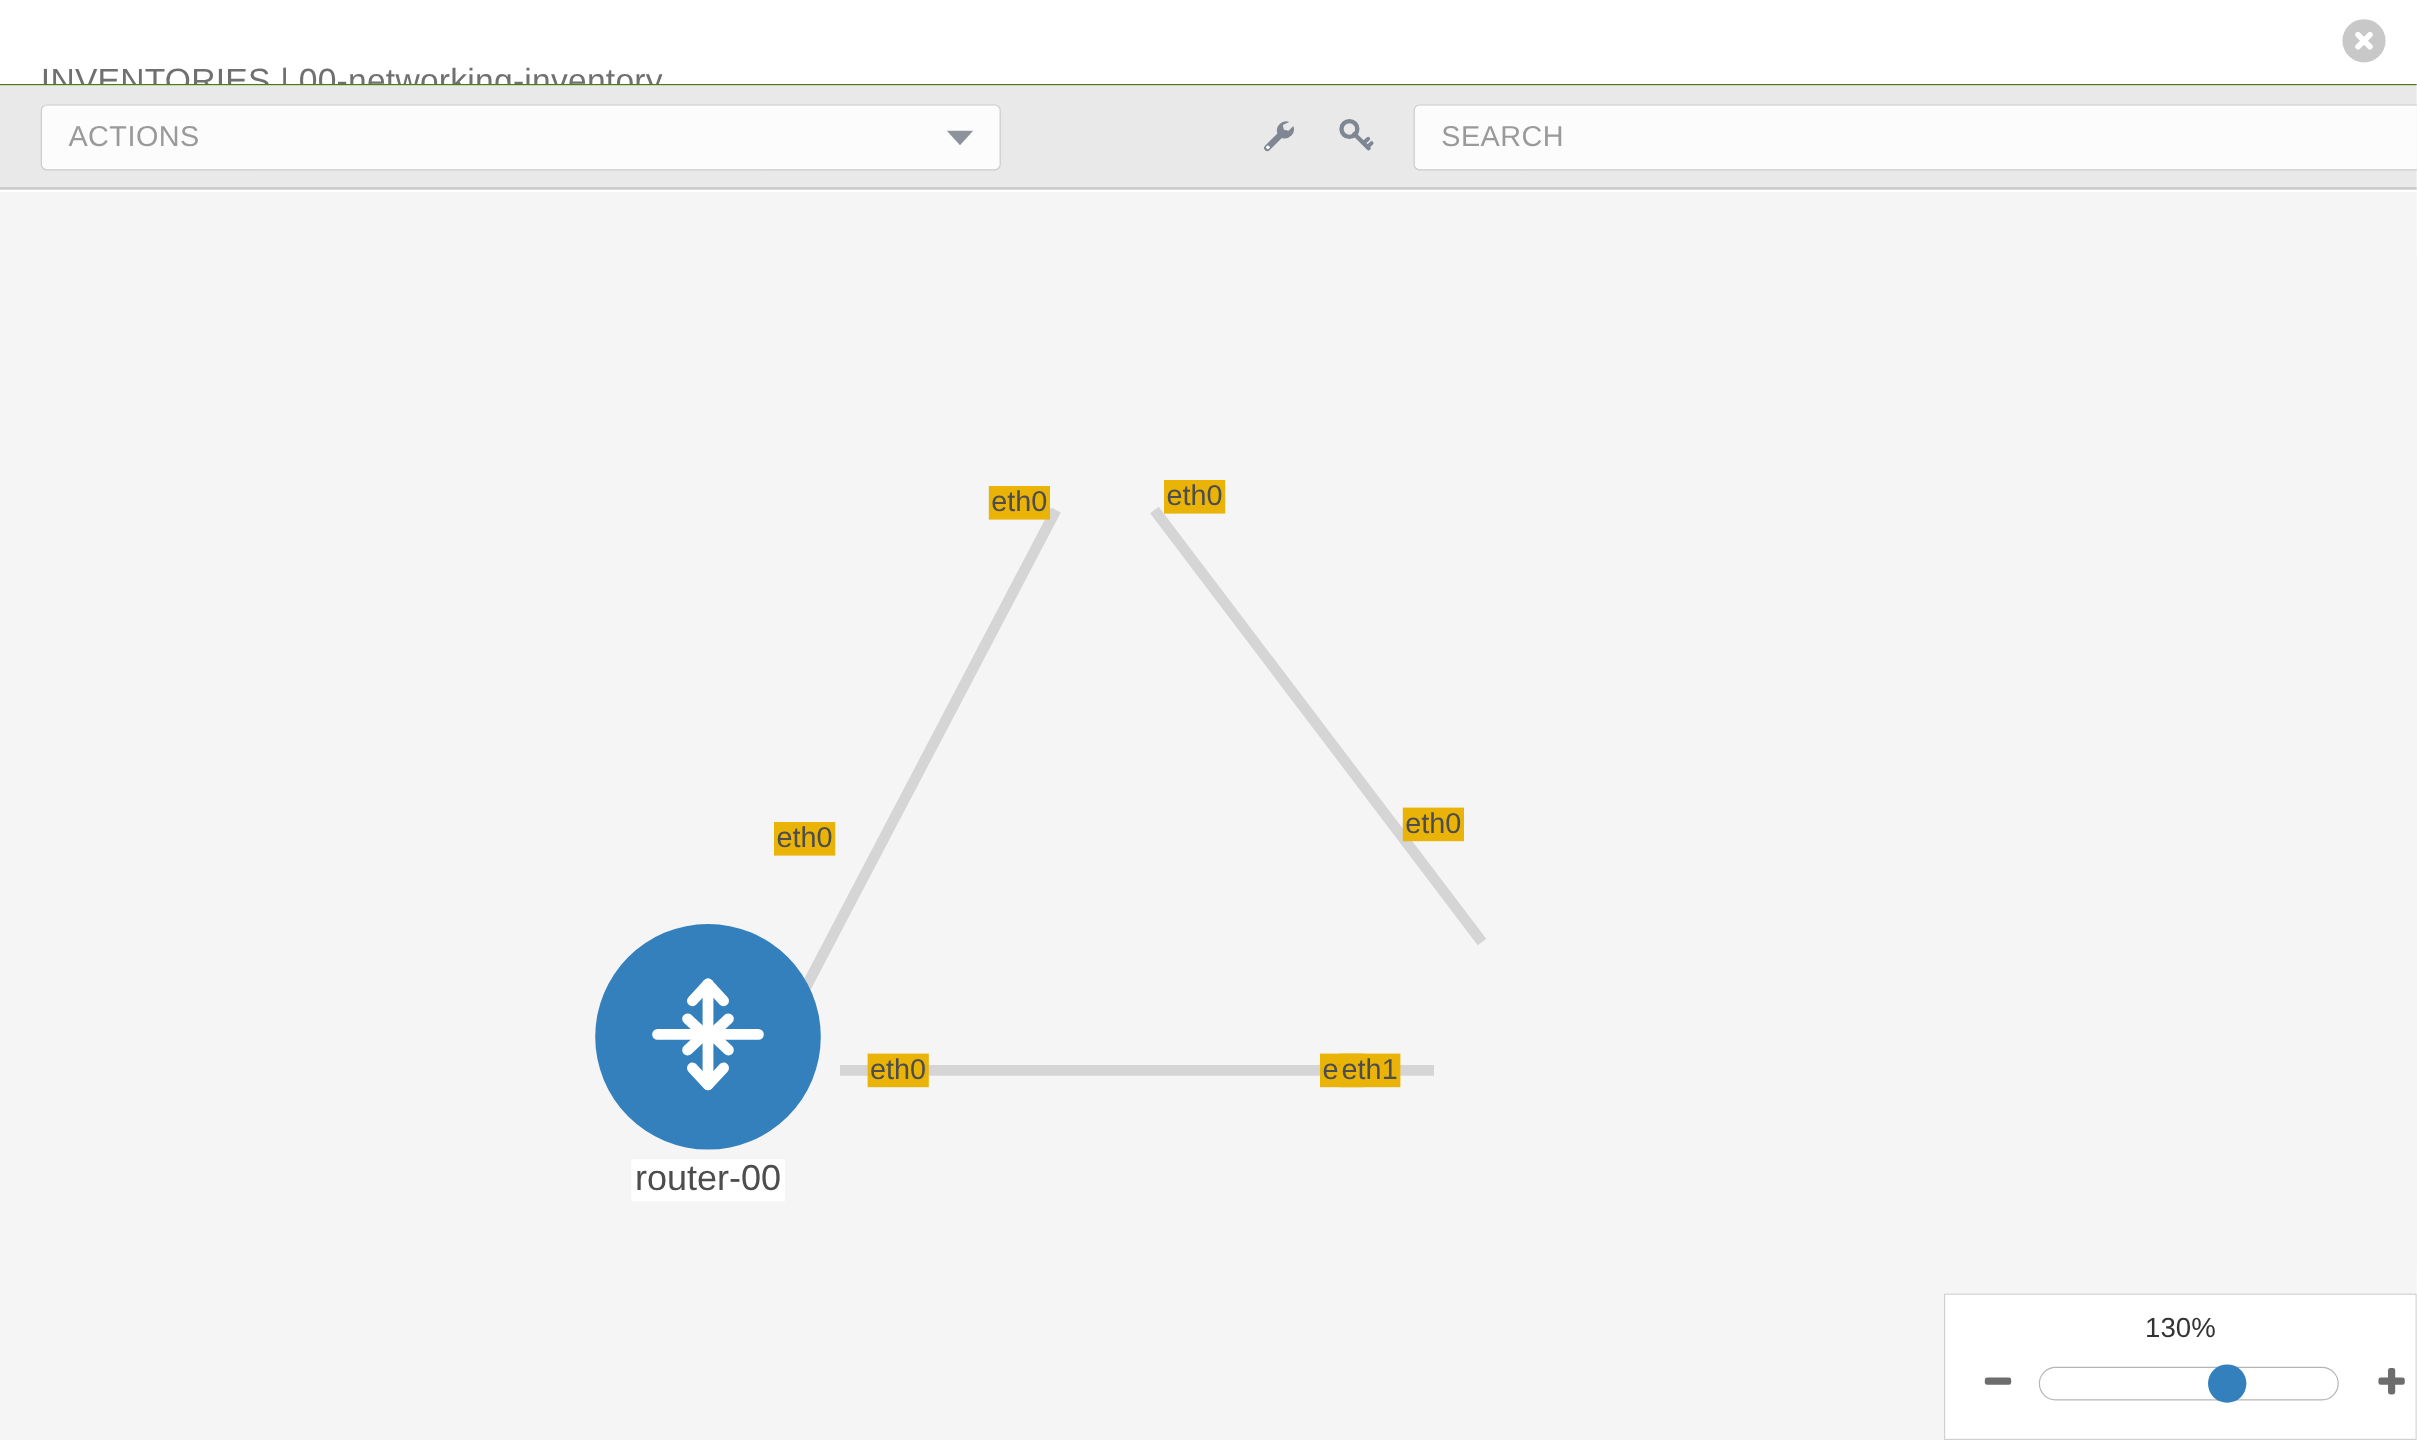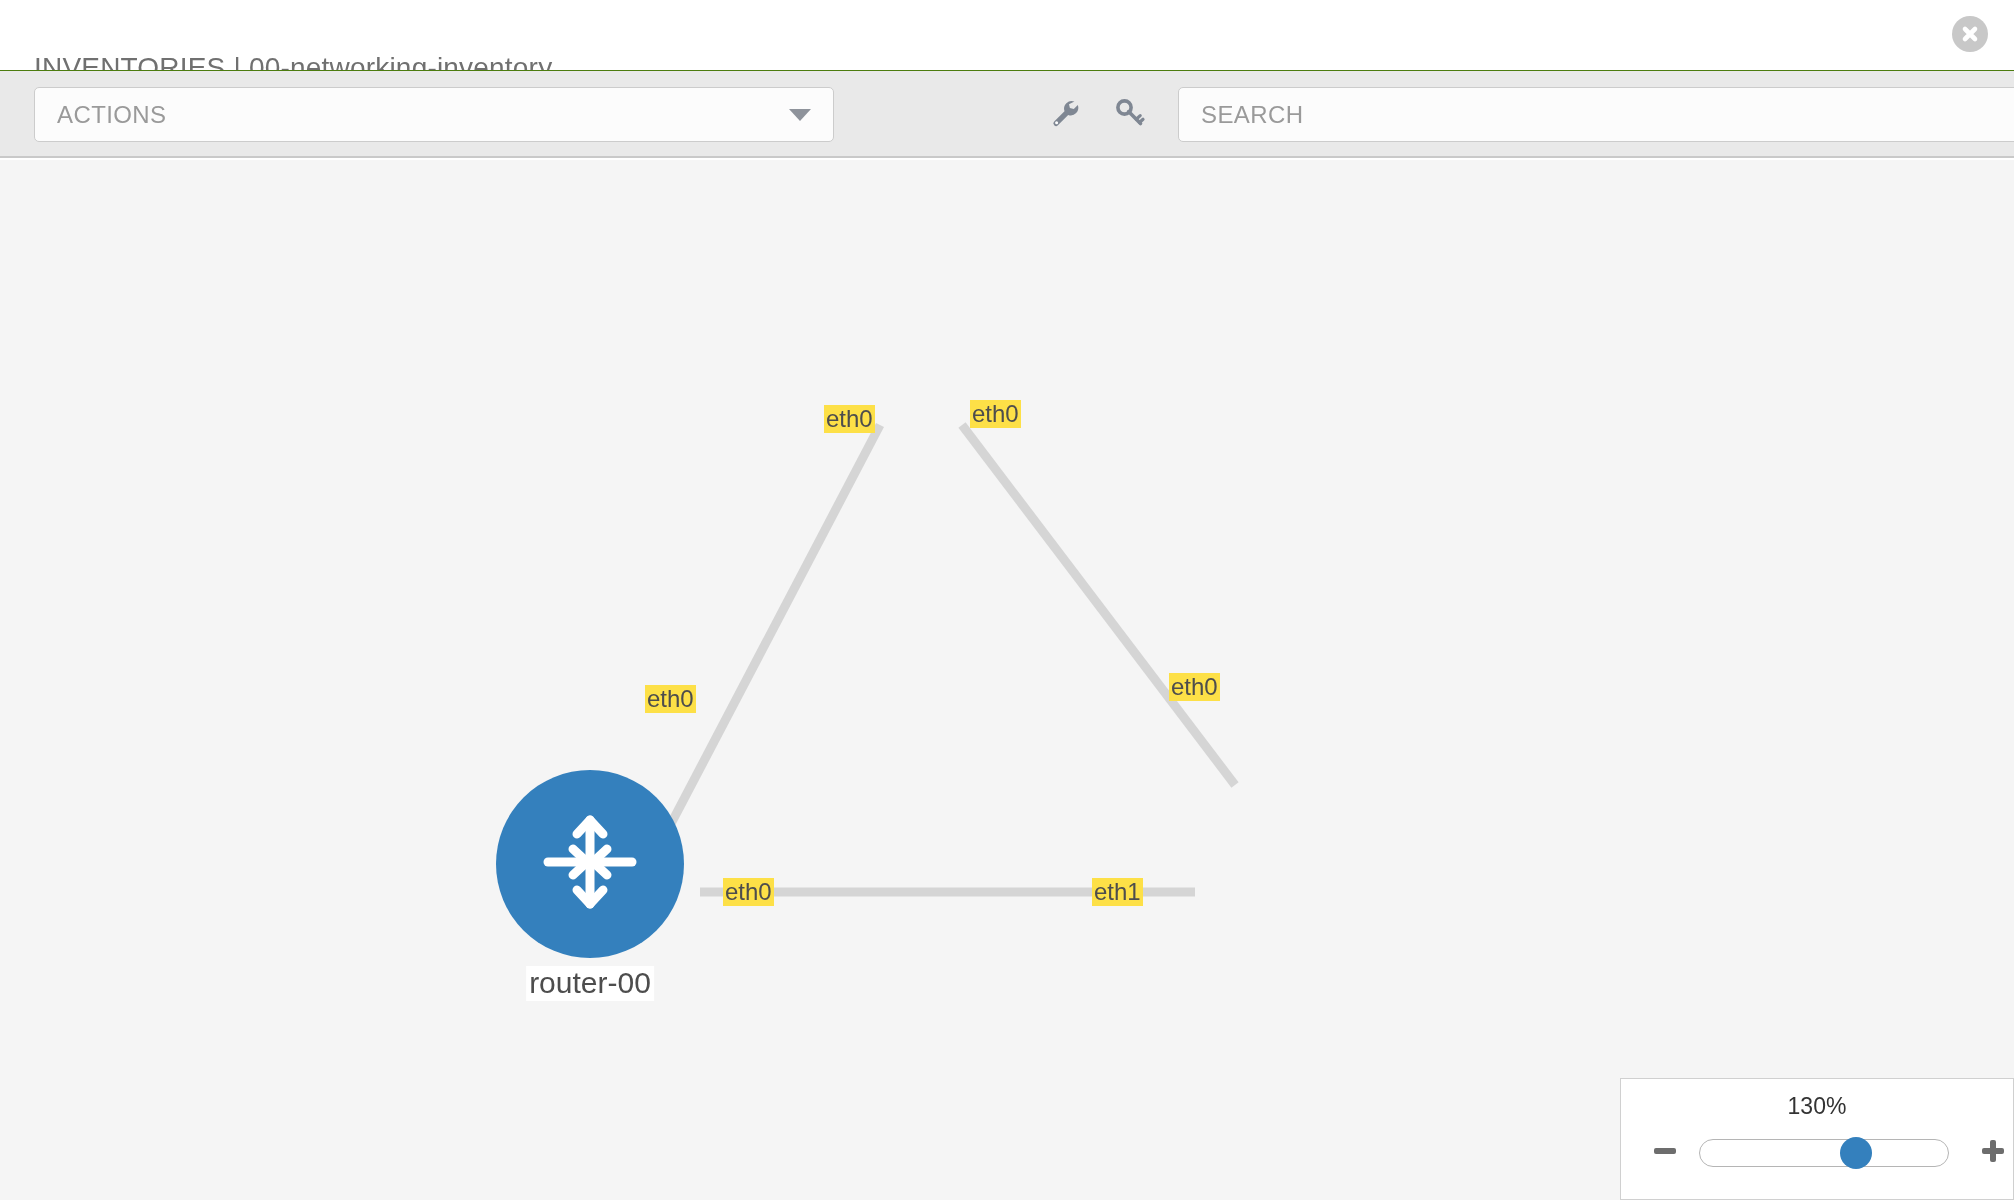--- a/index.html
+++ b/index.html
@@ -189,21 +189,21 @@
     border-radius: 50%;
     background: #b9b9b9;
     z-index: -1;
   }
 
   
   .port-label {
     position: absolute;
     font-size: 24px;
     color: #4d4d4d;
-    background: #fde047;
+    background: #eab308;
     padding: 0 2px;
     white-space: nowrap;
     line-height: 1.15;
   }
 
   
   .zoom-panel {
     position: absolute;
     left: 1620px;
     top: 1078px;
@@ -353,21 +353,21 @@
     <div class="port-label" style="left:970px; top:240px;">eth0</div>
 
     <div class="port-label" style="left:645px; top:525px;">eth0</div>
 
     <div class="port-label" style="left:1169px; top:513px;">eth0</div>
 
     <div class="port-label" style="left:723px; top:718px;">eth0</div>
 
     <div class="port-label" style="left:1100px; top:718px;">eth</div>
 
-    <div class="port-label" style="left:1092px; top:718px;">eth1</div>
+    <div class="port-label" style="left:1116px; top:718px;">eth1</div>
   </div>
 
   <div class="zoom-panel">
     <div class="zoom-value">130%</div>
 
     <div class="zoom-row">
       <div class="zoom-minus">
         <span>
           <svg width="26" height="26" viewBox="0 0 26 26">
             <rect x="2" y="10" width="22" height="6" rx="2" fill="#6d6d6d"></rect>

